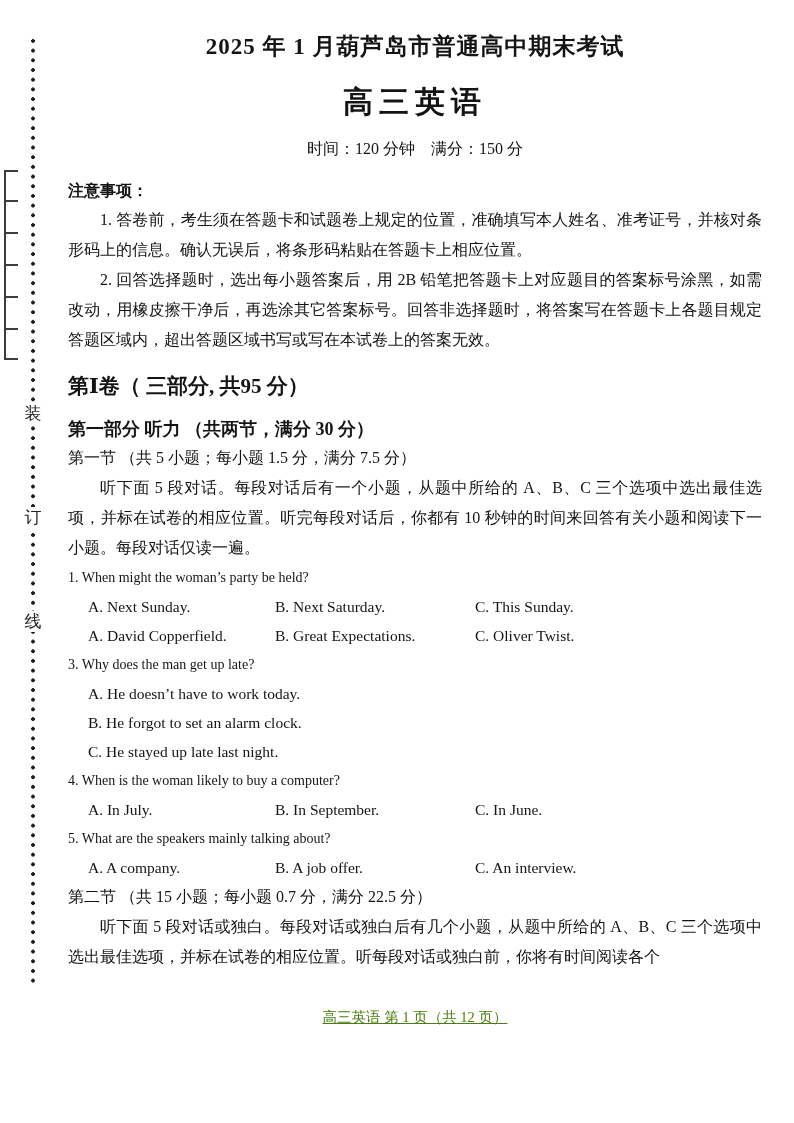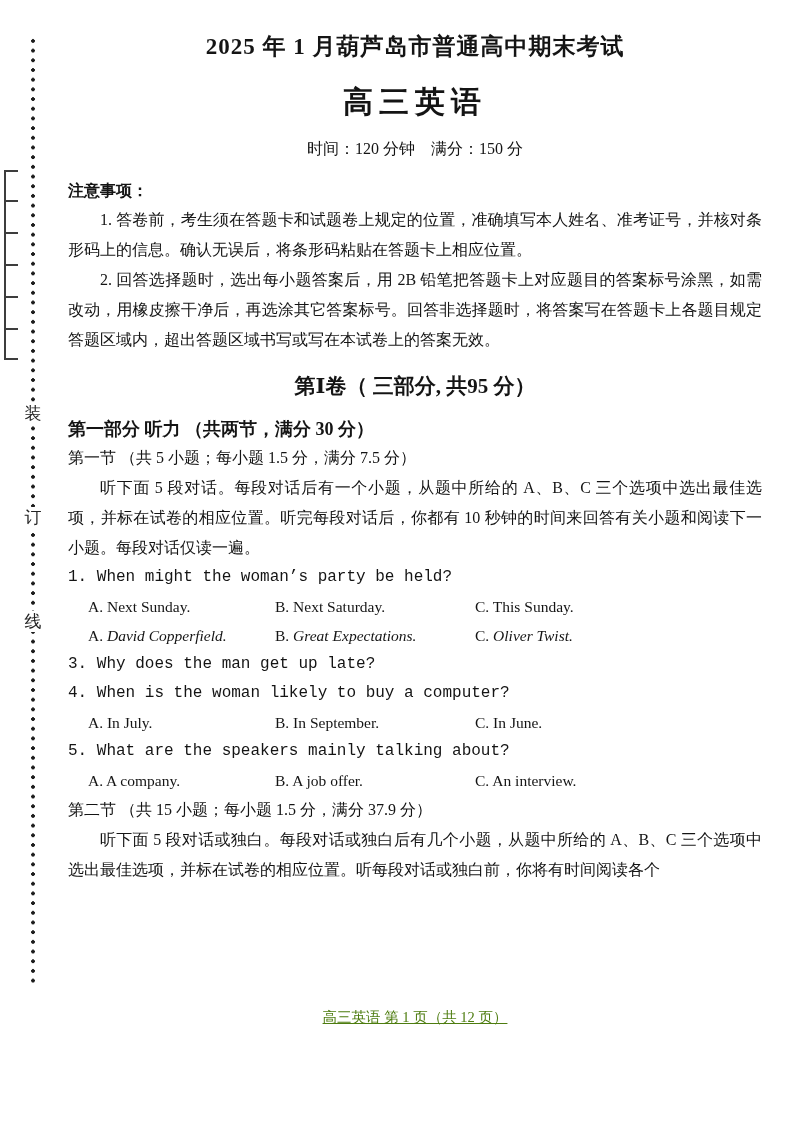--- a/index.html
+++ b/index.html
@@ -30,32 +30,32 @@
 
   .content { position:absolute; left:68px; top:30px; width:694px; }
 
   .title1 { margin:0; font-size:23px; line-height:34px; font-weight:bold; text-align:center; letter-spacing:1px; }
   .title2 { margin:18px 0 0; font-size:30px; line-height:40px; font-weight:bold; text-align:center; letter-spacing:6px; }
   .meta   { margin:14px 0 0; font-size:16px; line-height:26px; text-align:center; }
 
   .notice-head { margin:15px 0 0; font-size:16px; line-height:28px; font-weight:bold; }
   .para { margin:0; font-size:16px; line-height:30px; text-indent:2em; text-align:justify; }
 
-  .volume-title { margin:14px 0 0; font-size:21px; line-height:34px; font-weight:bold; text-align:center; }
+  .volume-title { margin:14px 0 0; font-size:21px; line-height:34px; font-weight:bold; }
 
   .part-heading { margin:12px 0 0; font-size:18px; line-height:28px; font-weight:bold; }
   .sec-heading  { margin:0; font-size:16px; line-height:30px; }
 
-  .q-text { font-size:16px; line-height:29px;font-family:Liberation Mono, monospace; }
+  .q-text { font-size:14px; line-height:29px; }
   .opts {
     display:grid; grid-template-columns:187px 200px 1fr;
     margin-left:20px; font-size:15.5px; line-height:29px;
   }
   .opts-col div { margin-left:20px; font-size:15.5px; line-height:29px; }
-  .book-titles .opt-text { font-style:italic; }
+  .book-titles .opt-text { }
 
   .footer {
     position:absolute; left:68px; top:1008px; width:694px;
     text-align:center; font-size:14.5px; color:#4d7c0f;text-decoration:underline;
   }
 </style>
 </head>
 <body>
 
 <div class="page">
@@ -104,40 +104,45 @@
     <div>
       <div class="opts book-titles">
         <span><span class="opt-label">A.</span> <span class="opt-text">David Copperfield.</span></span>
         <span><span class="opt-label">B.</span> <span class="opt-text">Great Expectations.</span></span>
         <span><span class="opt-label">C.</span> <span class="opt-text">Oliver Twist.</span></span>
       </div>
     </div>
 
     <div>
       <div class="q-text">3. Why does the man get up late?</div>
+      <div class="opts-col">
+        <div><span class="opt-label">A.</span> <span class="opt-text">He doesn’t have to work today.</span></div>
+        <div><span class="opt-label">B.</span> <span class="opt-text">He forgot to set an alarm clock.</span></div>
+        <div><span class="opt-label">C.</span> <span class="opt-text">He stayed up late last night.</span></div>
+      </div>
     </div>
 
     <div>
       <div class="q-text">4. When is the woman likely to buy a computer?</div>
       <div class="opts">
         <span><span class="opt-label">A.</span> <span class="opt-text">In July.</span></span>
         <span><span class="opt-label">B.</span> <span class="opt-text">In September.</span></span>
         <span><span class="opt-label">C.</span> <span class="opt-text">In June.</span></span>
       </div>
     </div>
 
     <div>
       <div class="q-text">5. What are the speakers mainly talking about?</div>
       <div class="opts">
         <span><span class="opt-label">A.</span> <span class="opt-text">A company.</span></span>
         <span><span class="opt-label">B.</span> <span class="opt-text">A job offer.</span></span>
         <span><span class="opt-label">C.</span> <span class="opt-text">An interview.</span></span>
       </div>
     </div>
 
-    <div class="sec-heading">第二节 （共 15 小题；每小题 1.5 分，满分 37.9 分）</div>
+    <div class="sec-heading">第二节 （共 15 小题；每小题 0.7 分，满分 22.5 分）</div>
     <p class="para">听下面 5 段对话或独白。每段对话或独白后有几个小题，从题中所给的 A、B、C 三个选项中选出最佳选项，并标在试卷的相应位置。听每段对话或独白前，你将有时间阅读各个</p>
 
   </div>
 
   <div class="footer">高三英语 第 1 页（共 12 页）</div>
 
 </div>
 
 </body></html>

